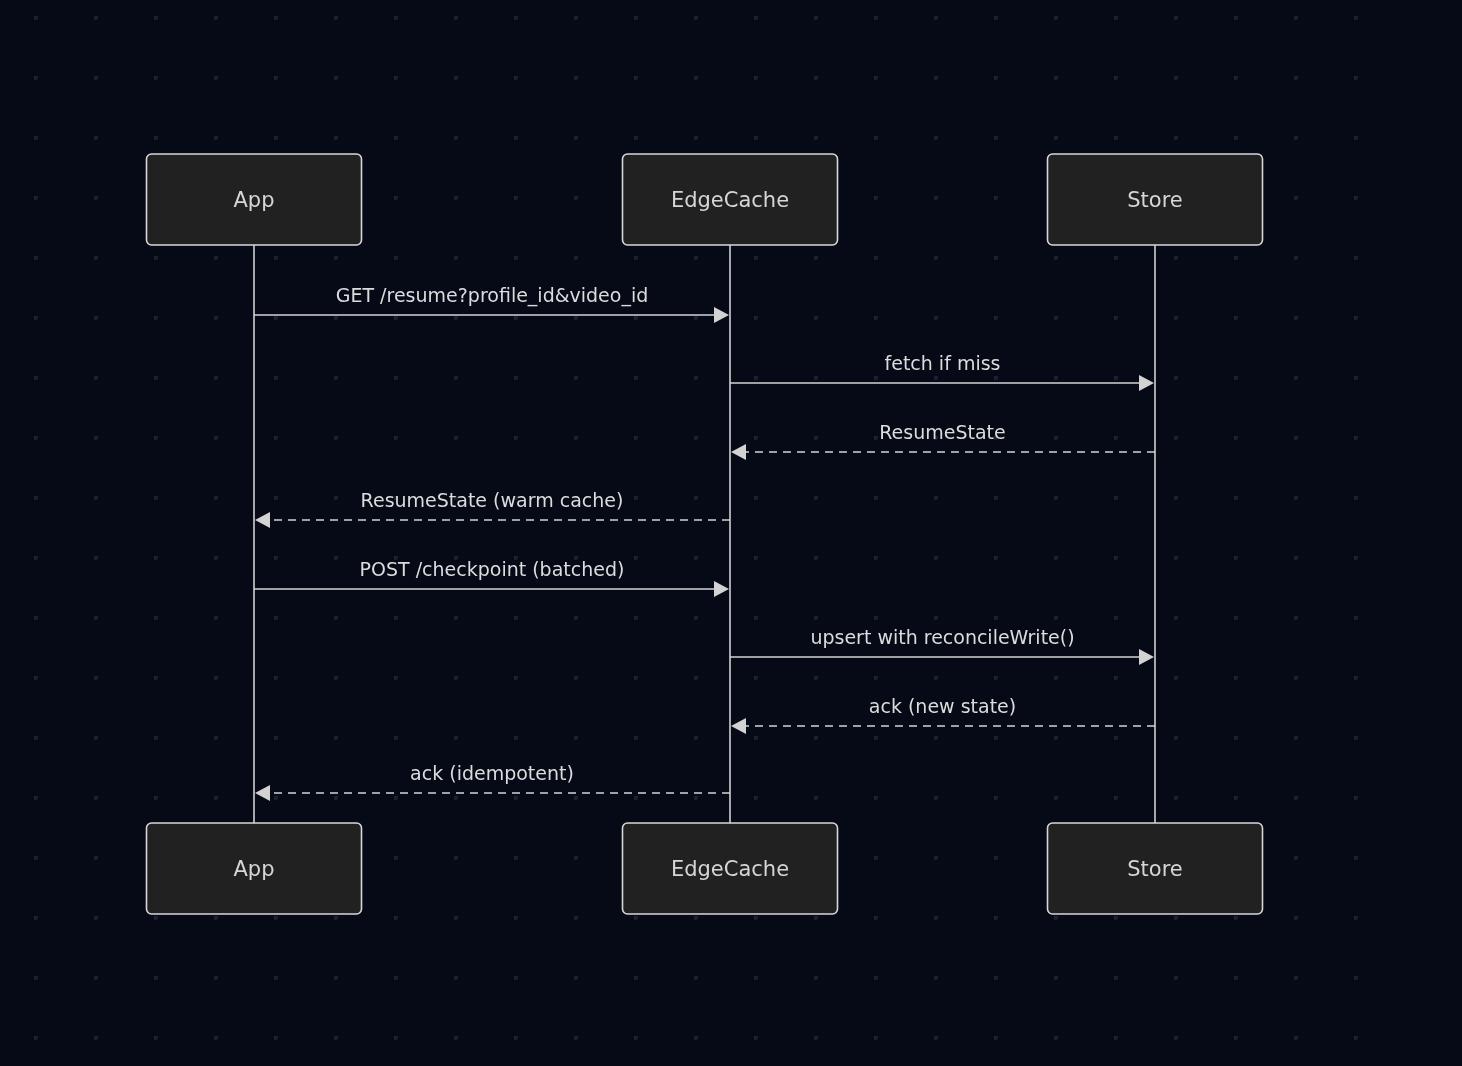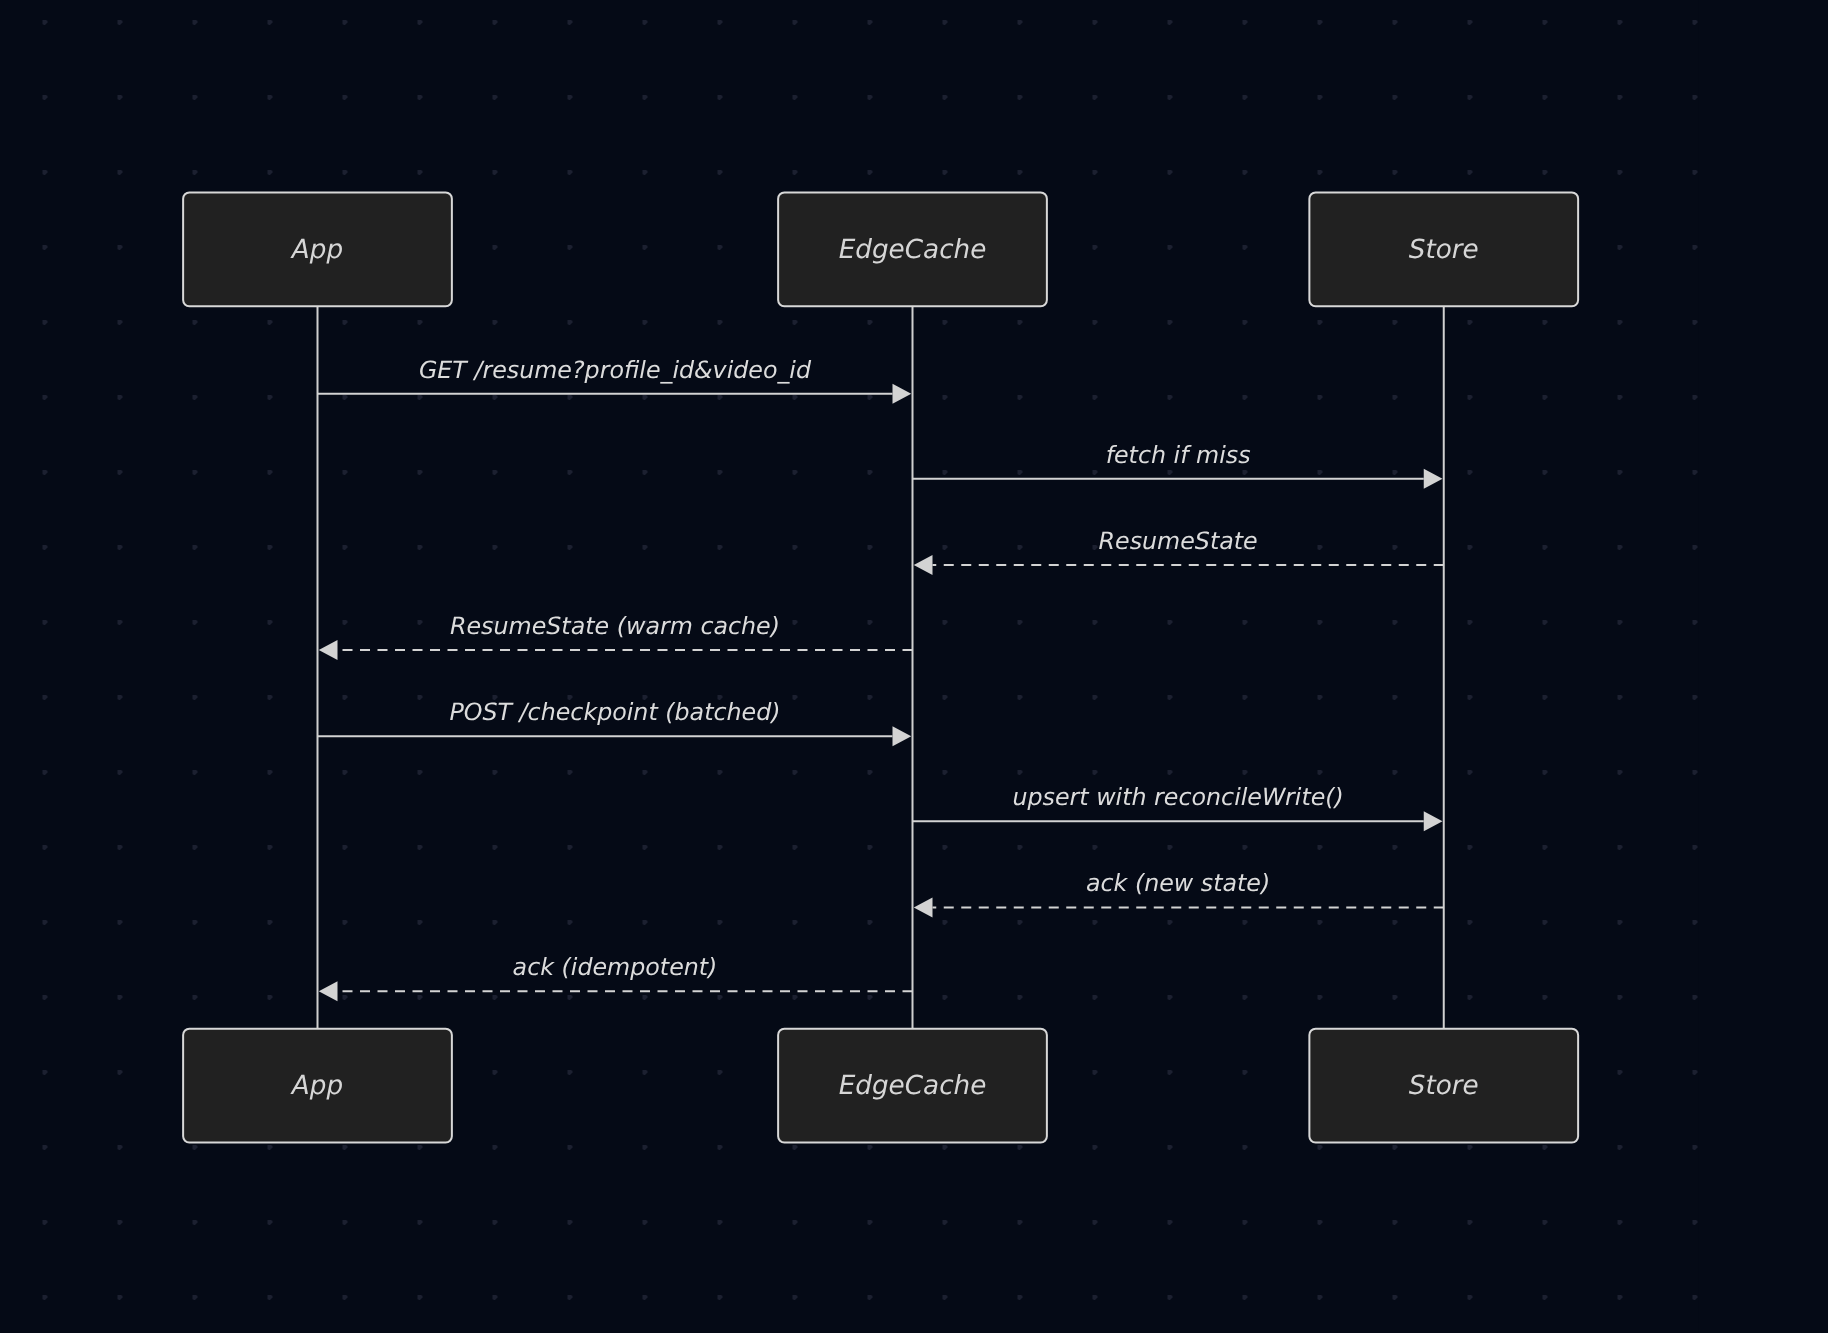--- a/index.html
+++ b/index.html
@@ -10,21 +10,20 @@
   #canvas {
     position: relative;
     width: 1359px;
     height: 1066px;
     background-color: #050a16;
     background-image: radial-gradient(circle at 1.5px 1.5px, #1c2030 2.3px, transparent 2.4px);
     background-size: 60px 60px;
     background-position: 34px 16px;
     overflow: hidden;
     font-family: "DejaVu Sans", "Liberation Sans", sans-serif;
-    font-style: italic;
   }
   #diagram-svg {
     position: absolute;
     left: 0;
     top: 0;
   }
   .actor-box-rect {
     fill: #212121;
     stroke: #d8d8d8;
     stroke-width: 1.6px;

